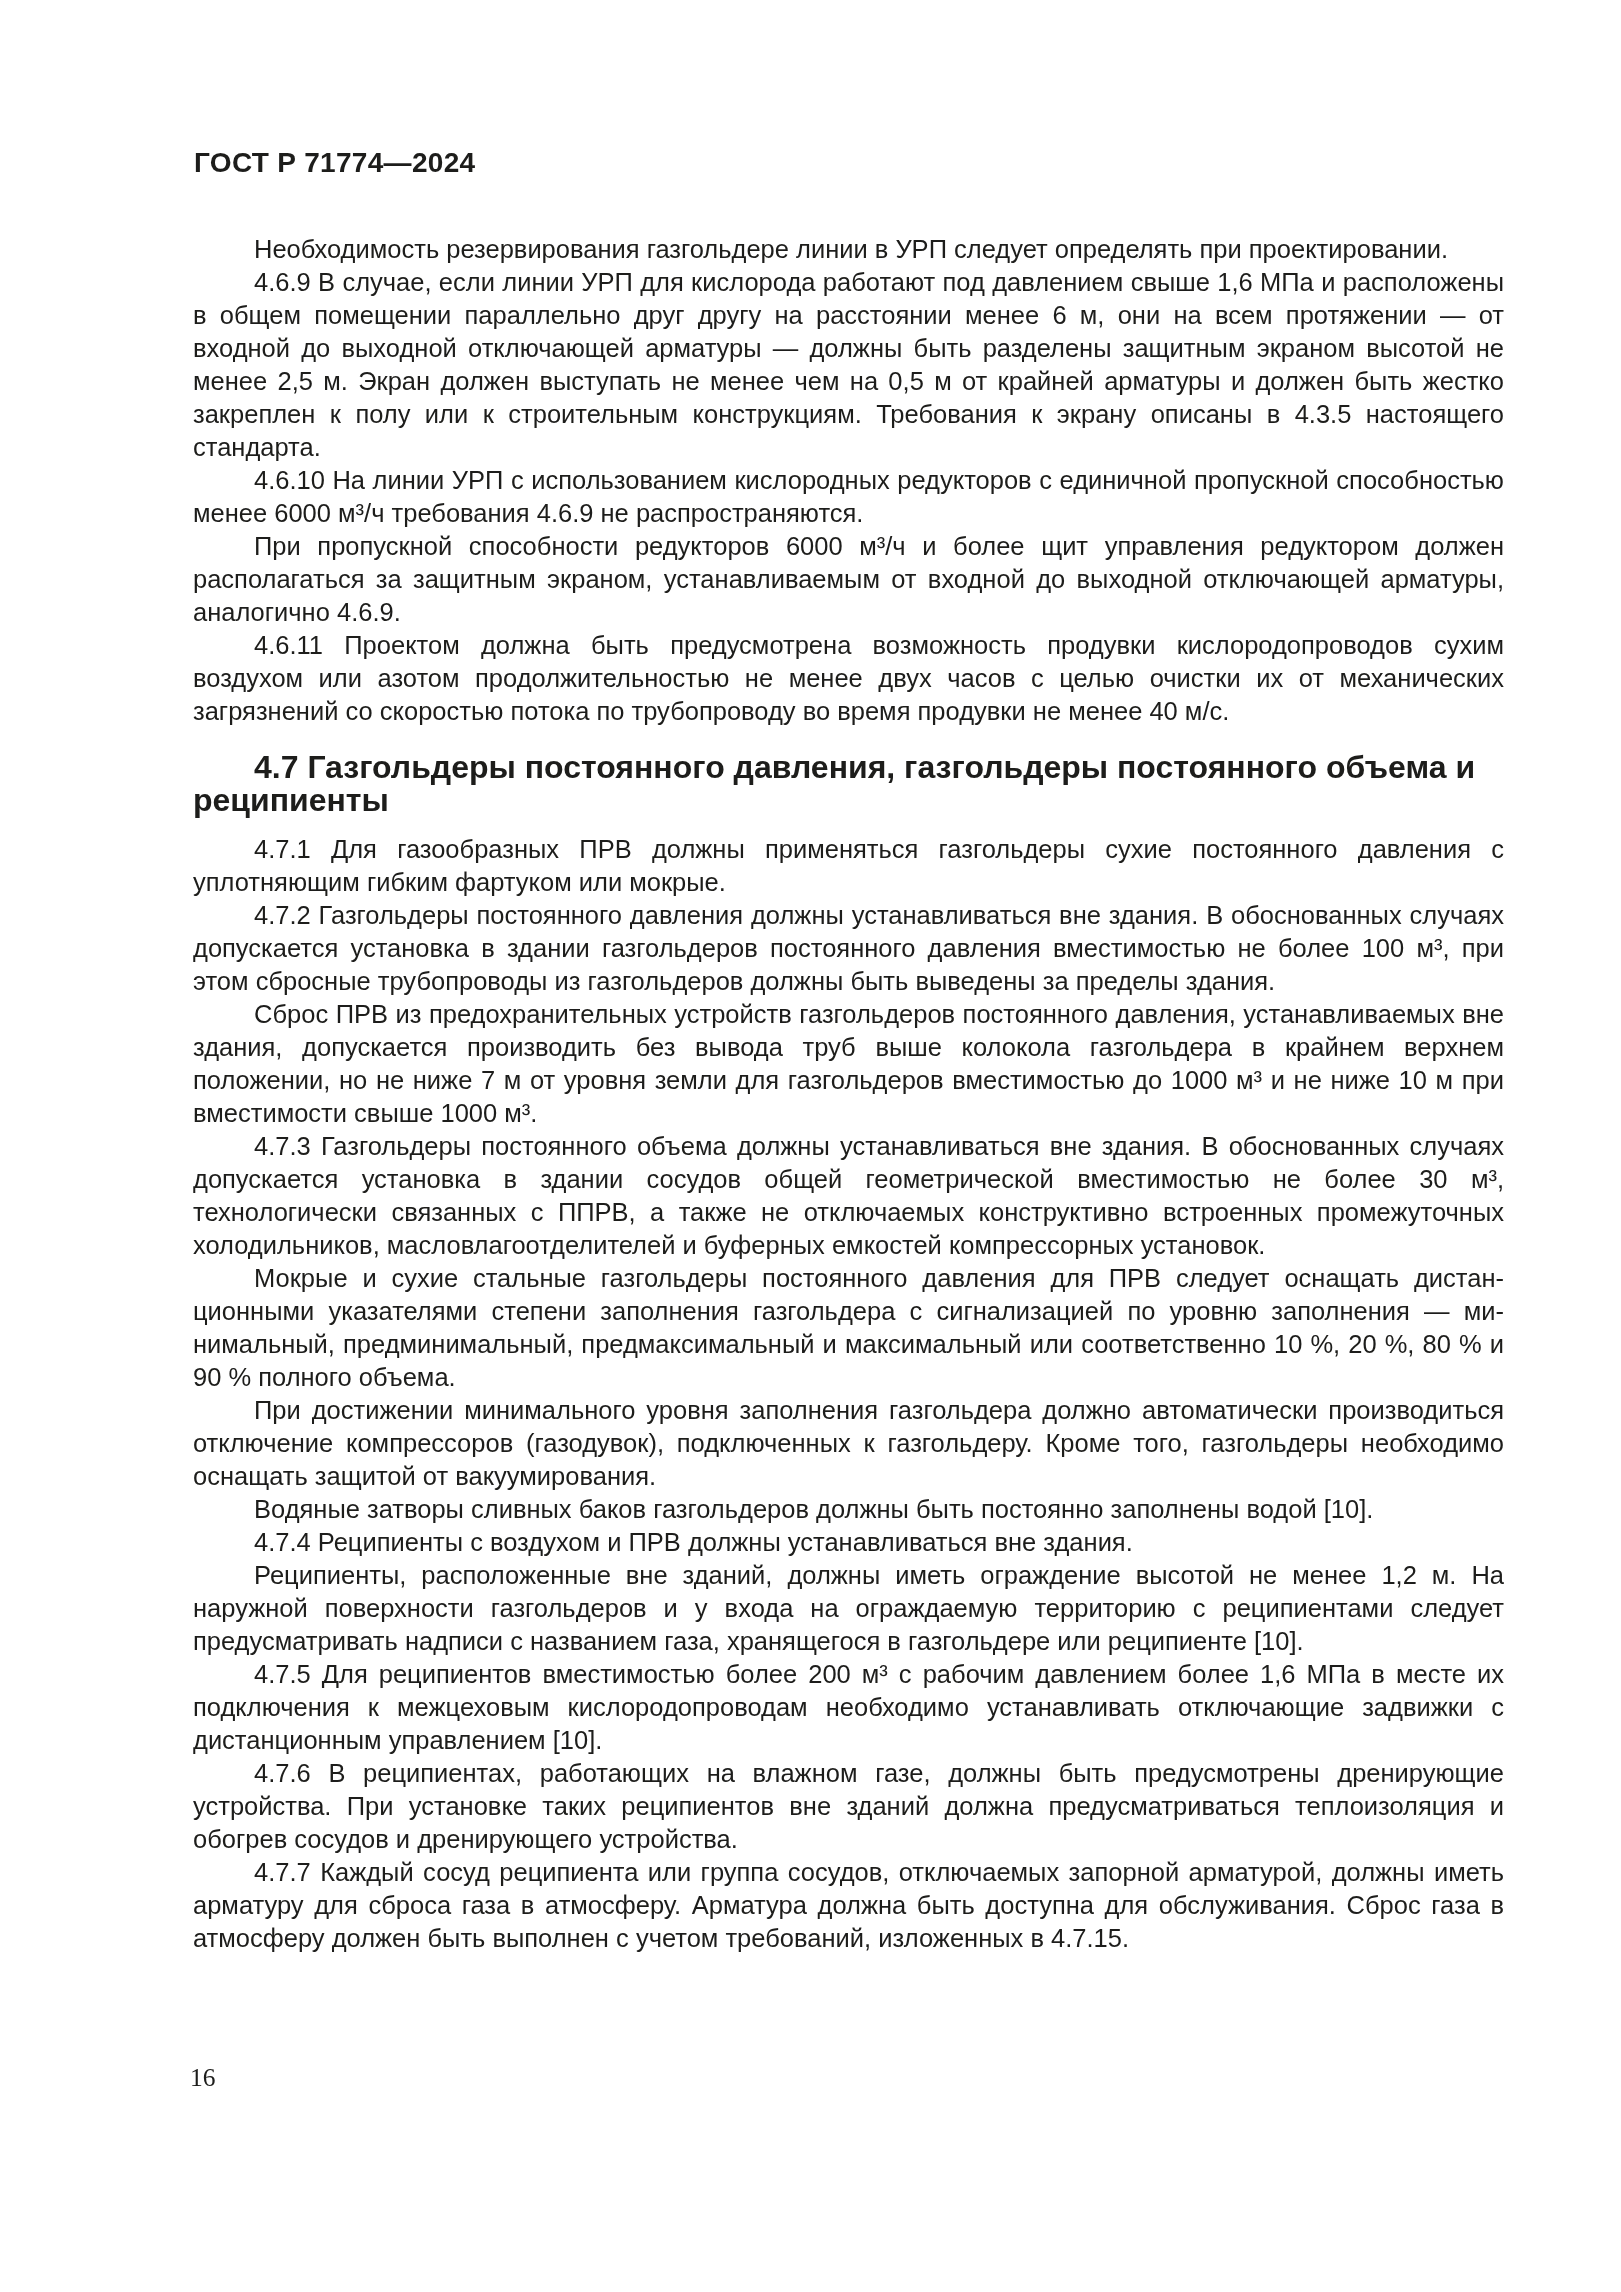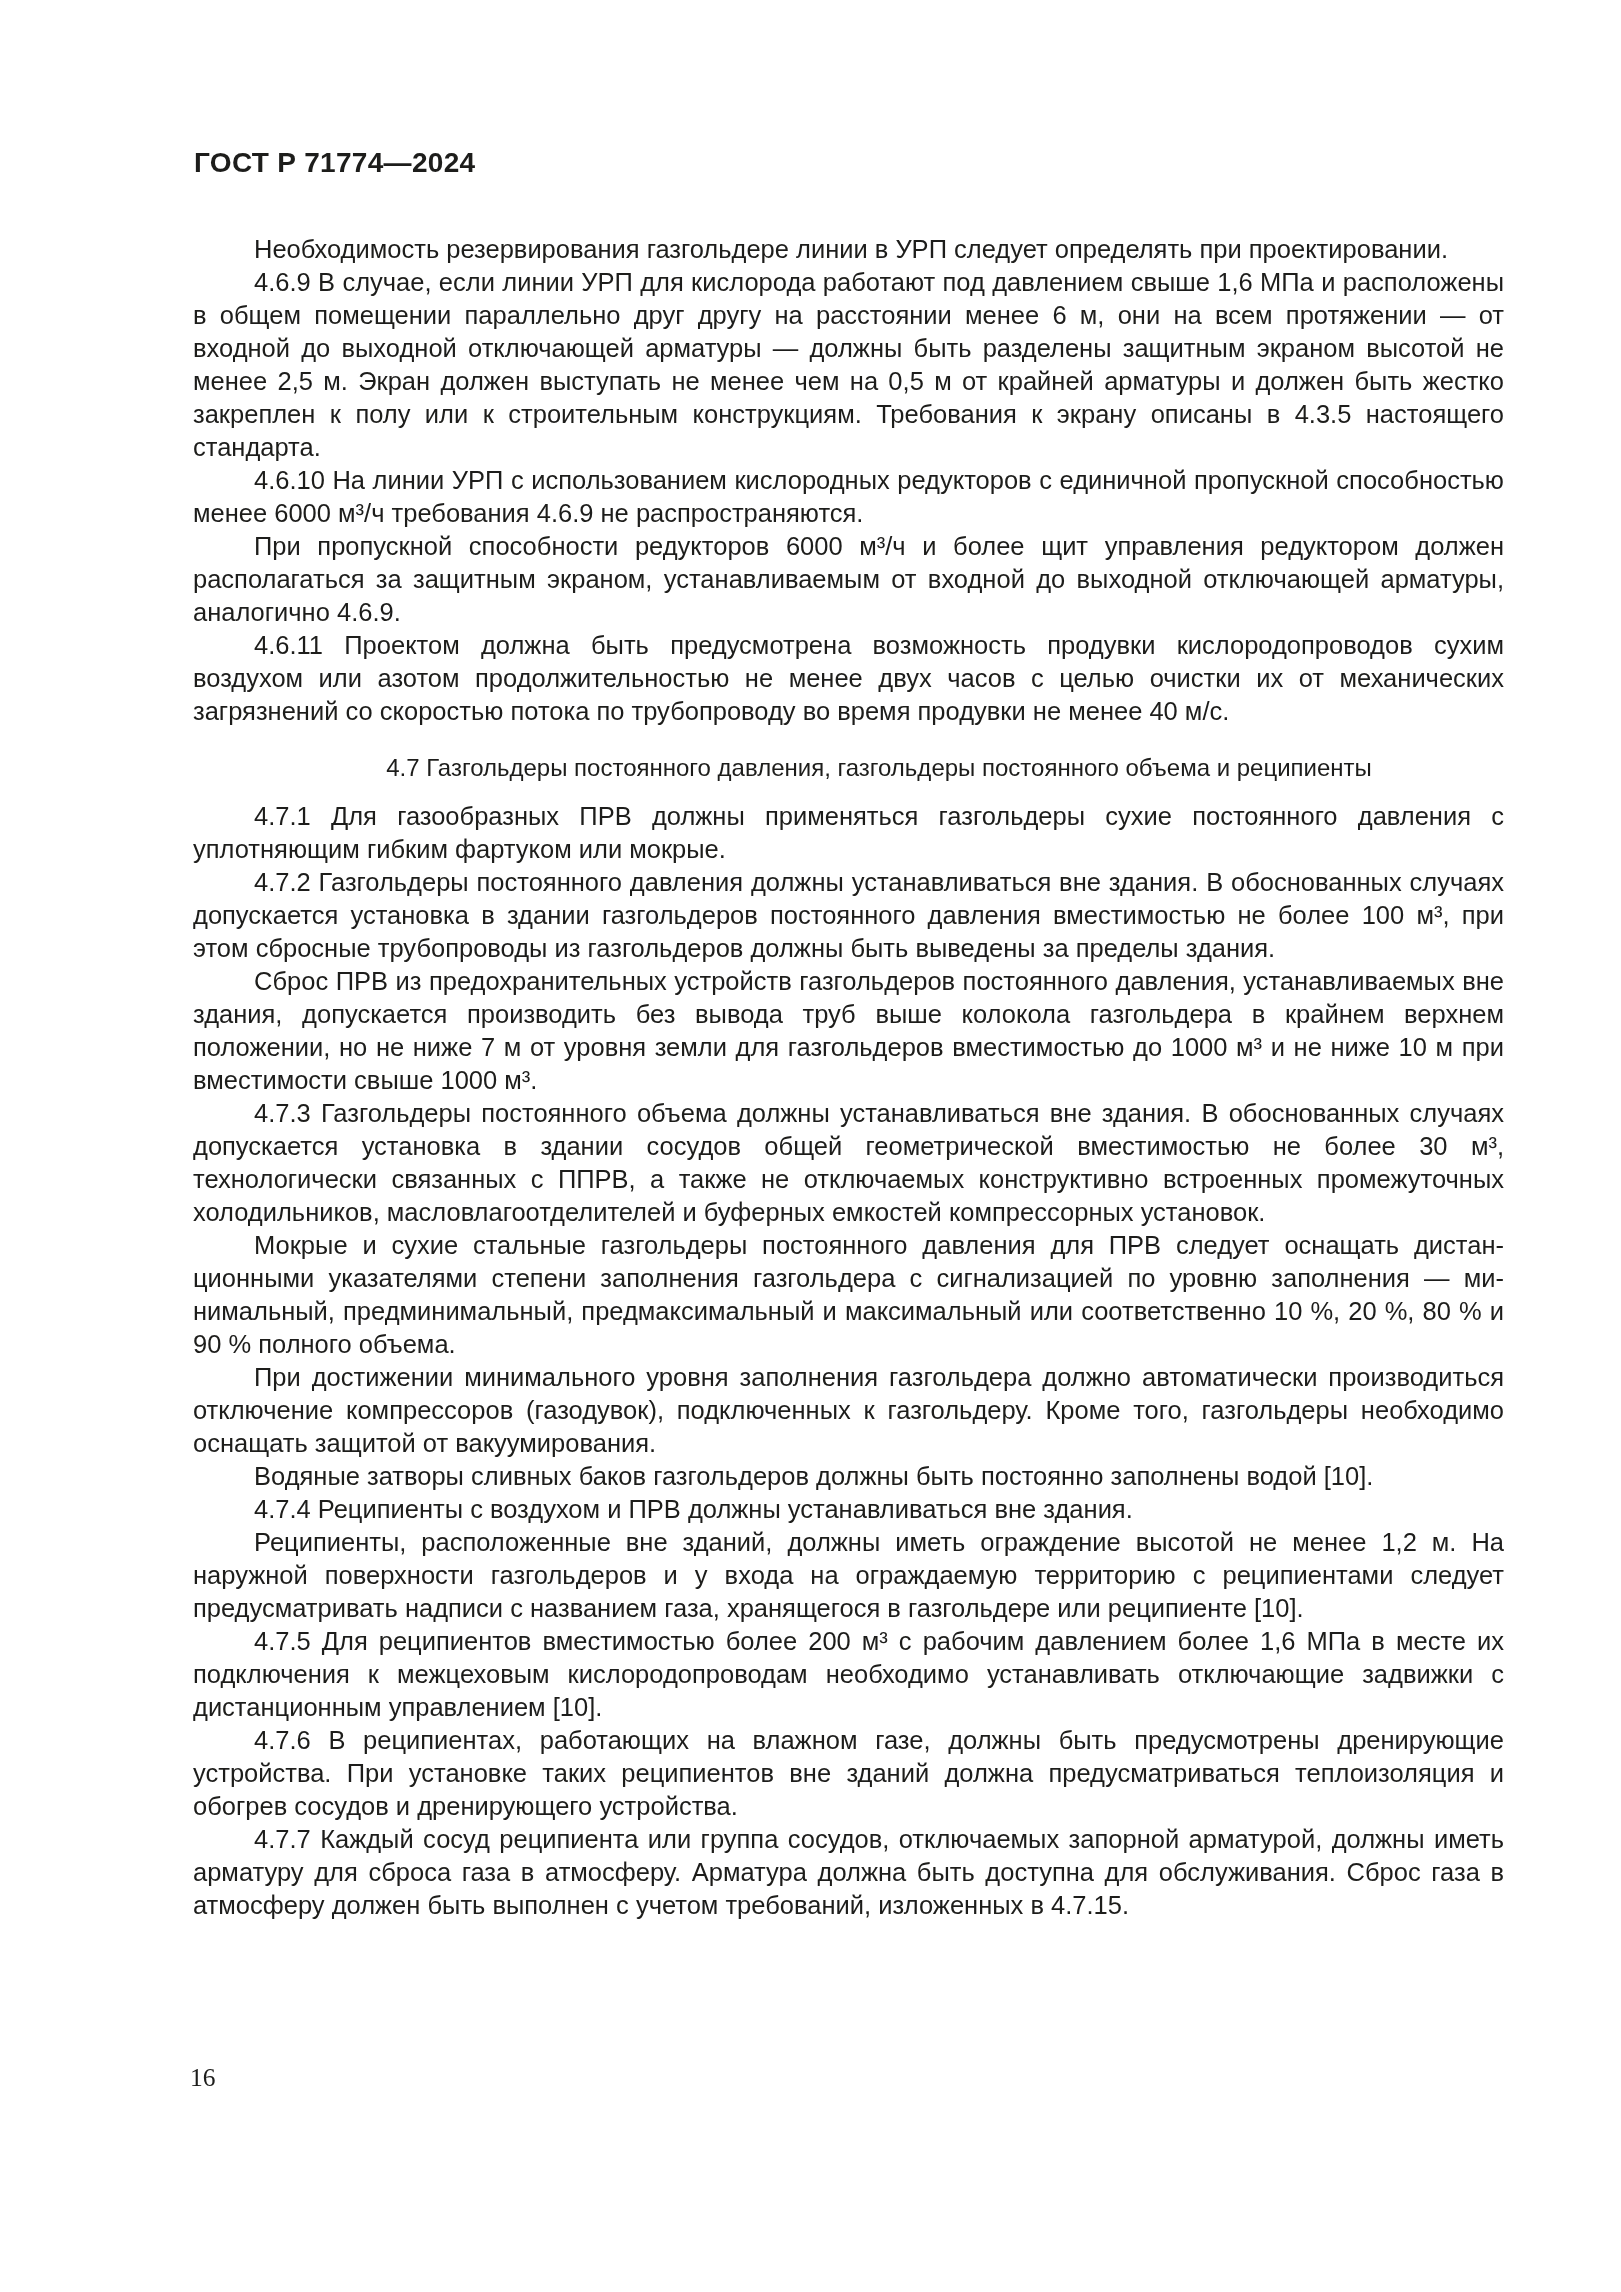--- a/index.html
+++ b/index.html
@@ -40,24 +40,24 @@
     margin: 0;
     padding: 0;
     text-indent: 61px;
   }
   .doc-body p.continuation {
     text-indent: 0;
   }
   .section-heading {
     margin: 22.5px 0 16.7px 0;
     padding: 0;
-    font-size: 24px;
-    font-weight: normal;
+    font-size: 32px;
+    font-weight: bold;
     text-indent: 61px;
-    text-align: center;
+    text-align: left;
     line-height: 33px;
   }
   .page-number {
     position: absolute;
     left: 190px;
     top: 2062px;
     font-size: 25.5px;
     line-height: 32px;
     font-family: Liberation Serif, serif;
   }

